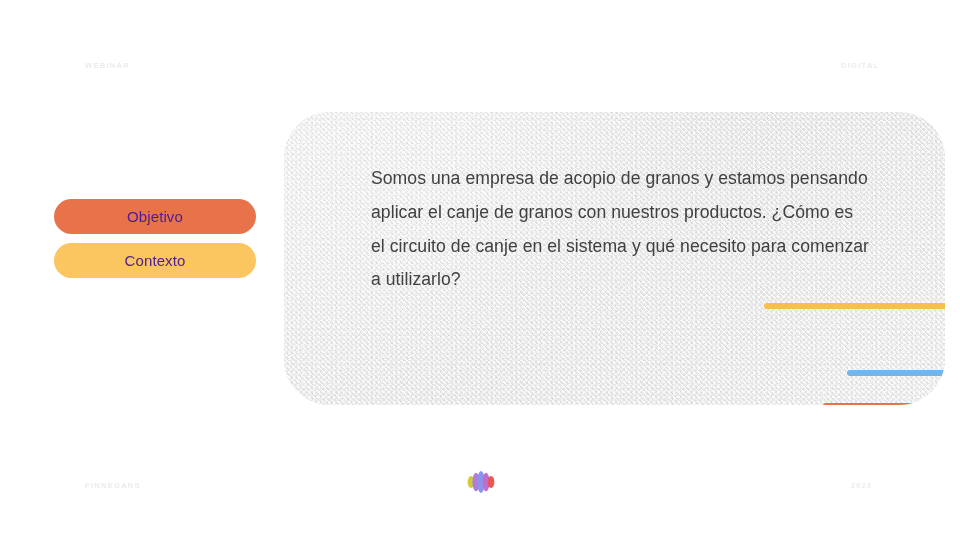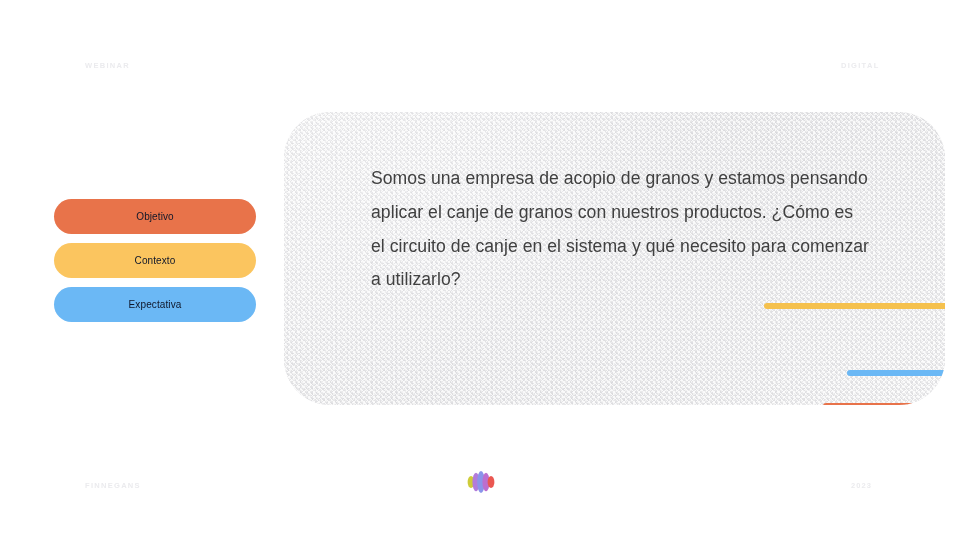--- a/index.html
+++ b/index.html
@@ -39,22 +39,22 @@
     display: flex;
     flex-direction: column;
     gap: 9px;
   }
   .pill {
     height: 35px;
     border-radius: 999px;
     display: flex;
     align-items: center;
     justify-content: center;
-    color: #0f172a;
-    font-size: 10px;
+    color: #4c1d95;
+    font-size: 15px;
     font-weight: 400;
     letter-spacing: .1px;
     user-select: none;
   }
   .pill-objetivo    { background: #E8734A; }
   .pill-contexto    { background: #FBC55F; }
   .pill-expectativa { background: #6BB8F5; }
 
   
   .card {
@@ -132,23 +132,20 @@
 
 <div class="corner-label" id="label-year">2023</div>
 
 <div class="pill-stack">
   <div class="pill pill-objetivo">
     <span>Objetivo</span>
   </div>
   <div class="pill pill-contexto">
     <span>Contexto</span>
   </div>
-  <div class="pill pill-expectativa">
-    <span>Expectativa</span>
-  </div>
 </div>
 
 <div class="card">
   <div class="card-texture"></div>
   <div class="card-tint"></div>
 
   <div class="card-text">Somos una empresa de acopio de granos y estamos pensando aplicar el canje de granos con nuestros productos. ¿Cómo es el circuito de canje en el sistema y qué necesito para comenzar a utilizarlo?</div>
 
   <div class="hl hl-yellow"></div>
   <div class="hl hl-blue"></div>

